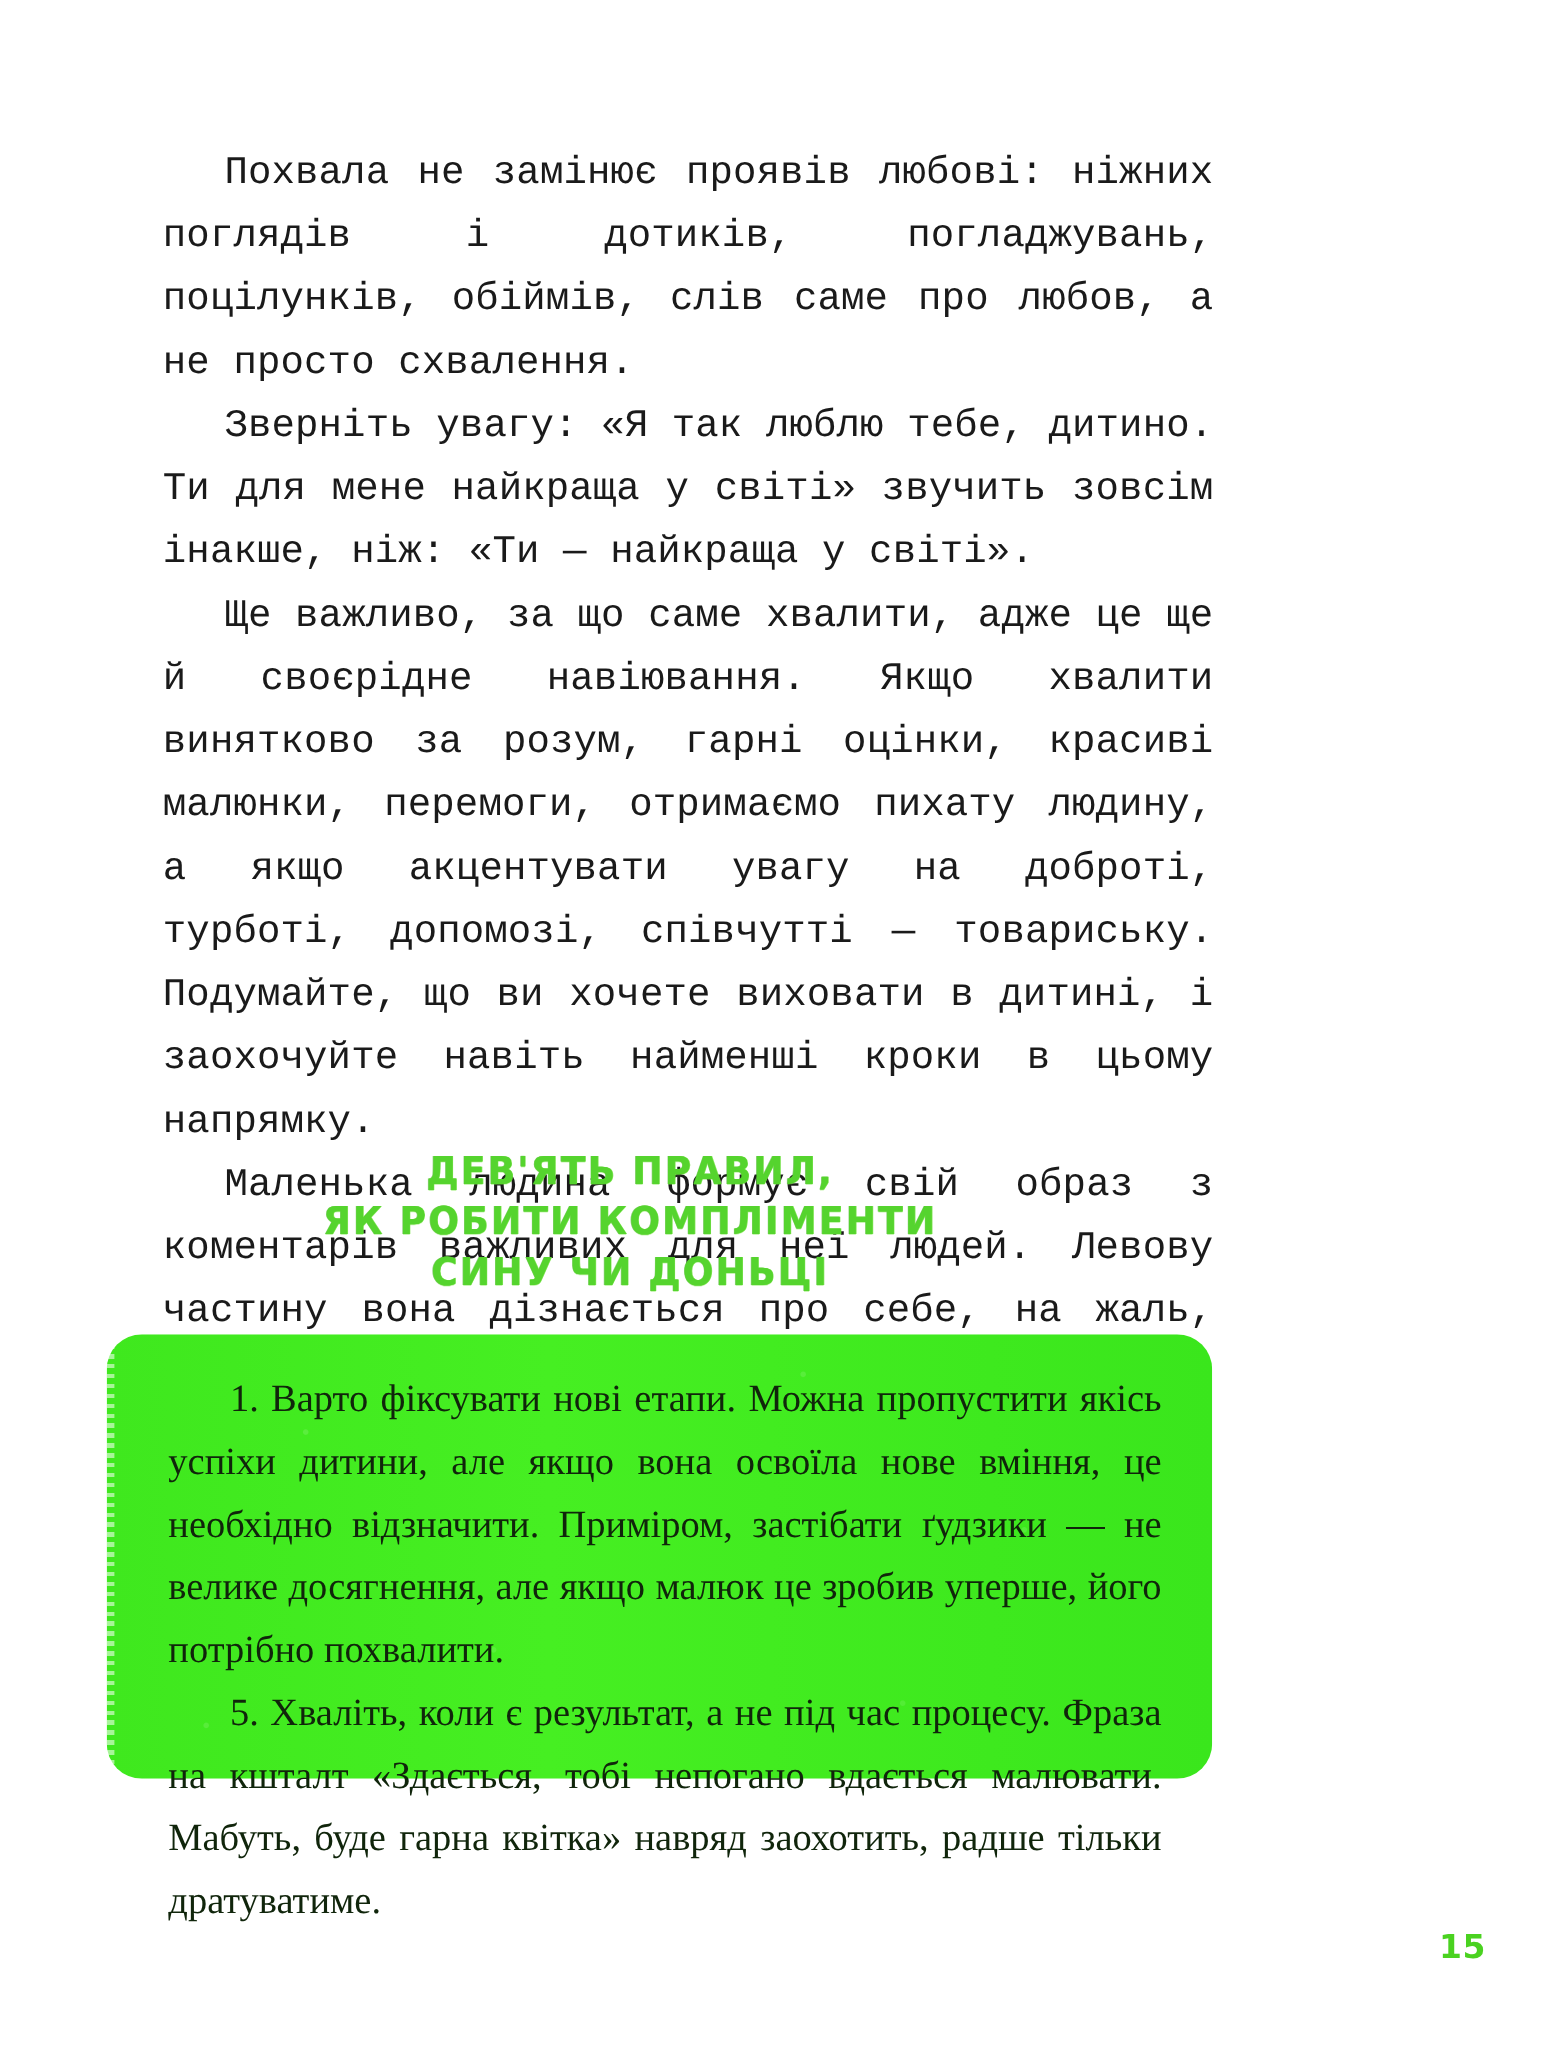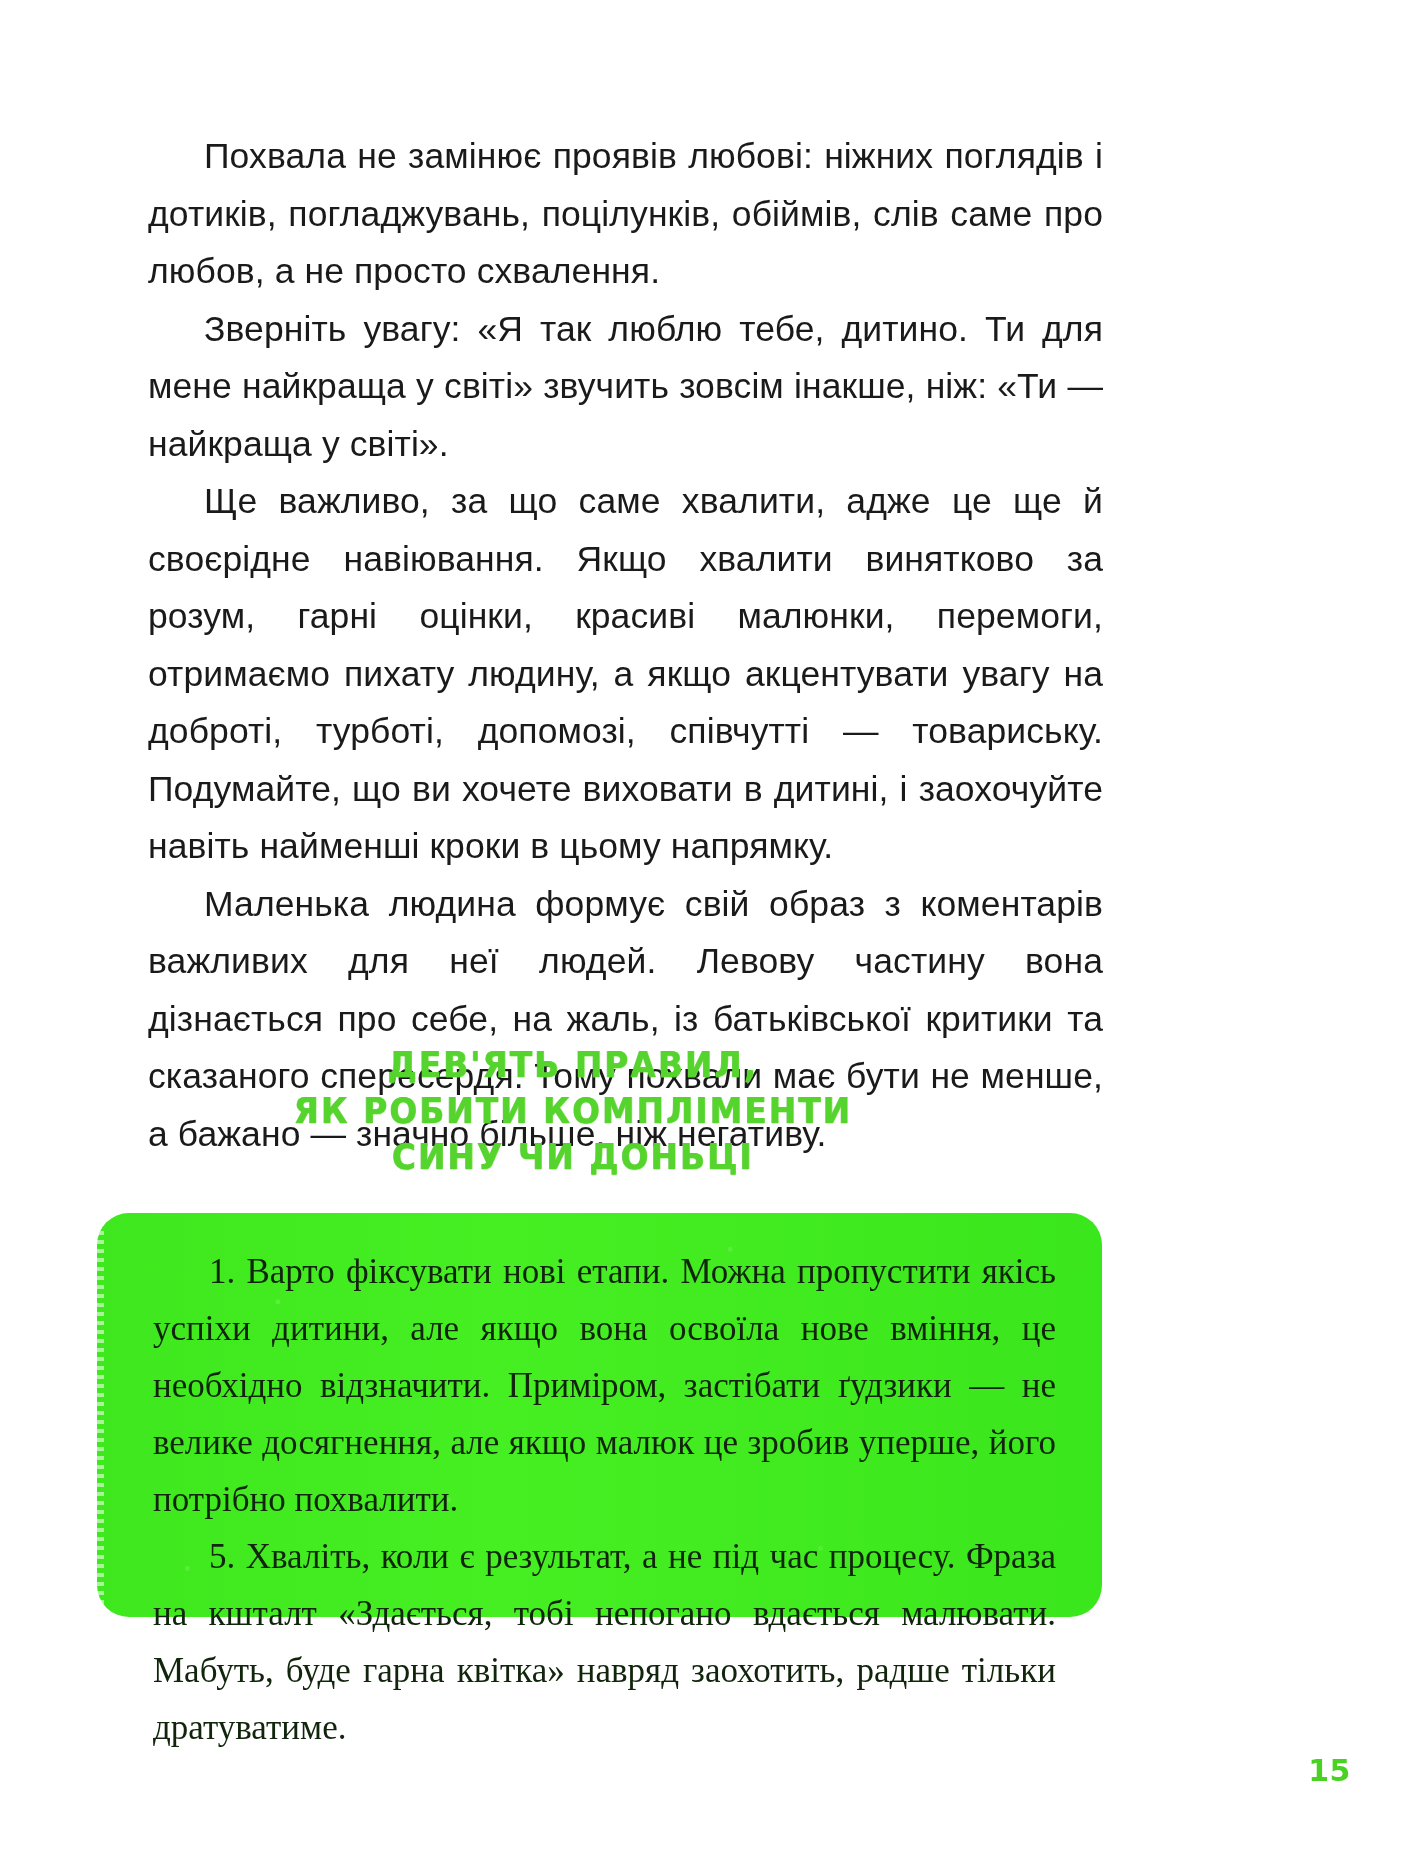--- a/index.html
+++ b/index.html
@@ -24,21 +24,21 @@
     top: 128px;
     width: 955px;
   }
   .para {
     margin: 0 0 0 0;
     text-indent: 56px;
     text-align: justify;
     font-size: 35.5px;
     line-height: 57.5px;
     color: #1a1a1a;
-    font-family: Liberation Sans, sans-serif;
+    font-family: Liberation Mono, monospace;
     letter-spacing: 0.1px;
     -webkit-font-smoothing: antialiased;
   }
   .para:last-child { margin-bottom: 0; }
 
   
   .heading {
     position: absolute;
     left: 0;
     top: 1042px;

